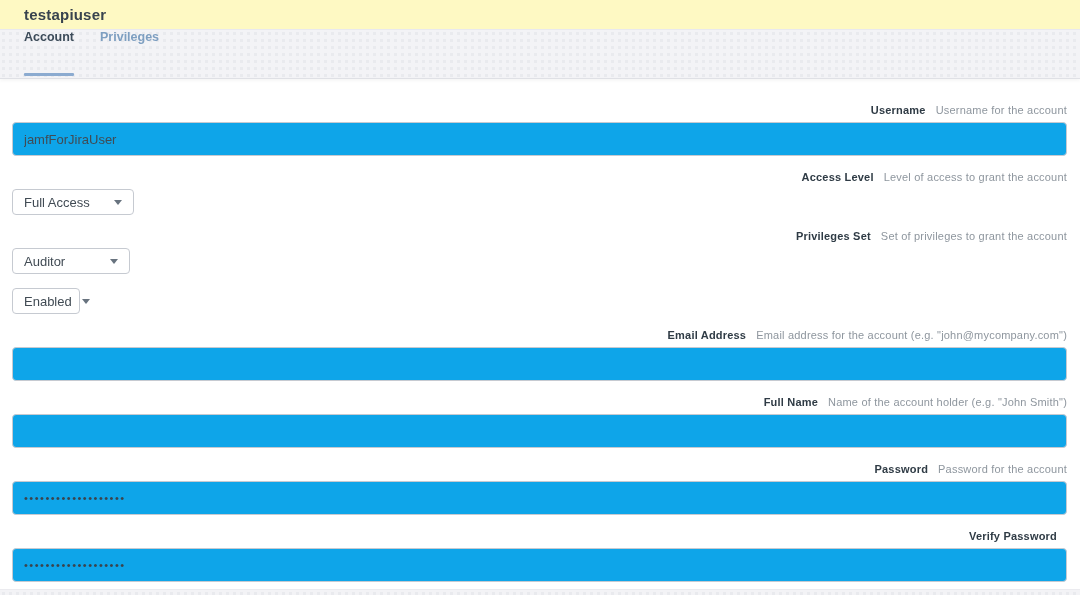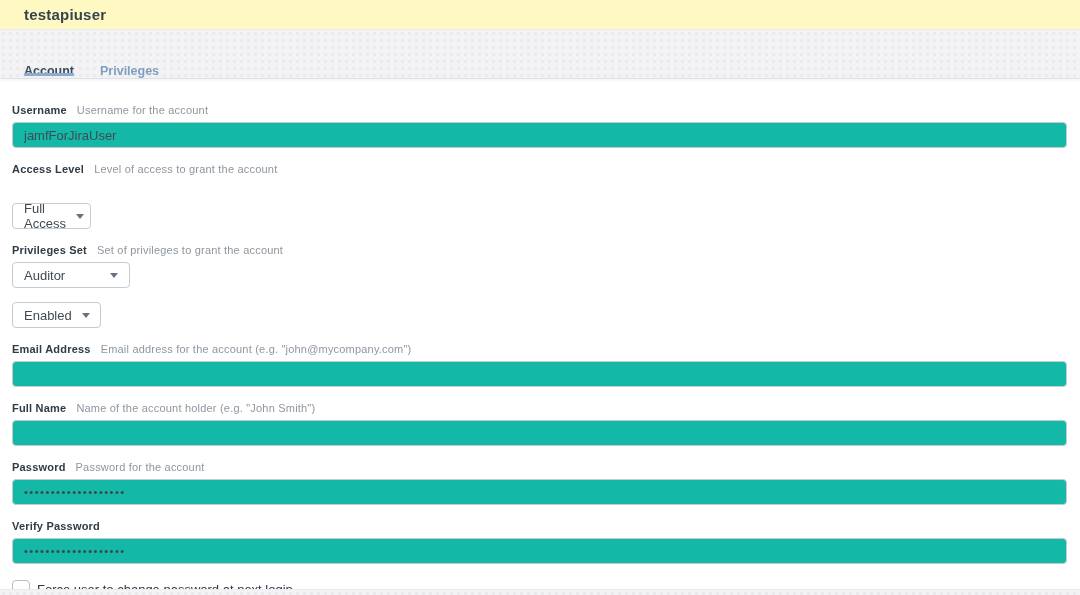--- a/index.html
+++ b/index.html
@@ -34,61 +34,61 @@
     background-image: radial-gradient(#e9eaee 1.5px, rgba(0,0,0,0) 1.6px);
     background-size: 7px 7px;
     border-bottom: 1px solid #dfe0e5;
     box-shadow: 0 2px 3px rgba(0,0,0,0.04);
     display: flex;
     align-items: stretch;
     padding-left: 24px;
   }
   .tab {
     display: flex;
-    align-items: flex-end;
+    align-items: flex-start;
     margin-right: 26px;
     position: relative;
     font-size: 12.5px;
     cursor: pointer;
   }
   .tab.active { color: #3c4b59; font-weight: bold; }
   .tab.inactive { color: #7e9fc1; font-weight: bold; }
   .tab.active::after {
     content: "";
     position: absolute;
     left: 0; right: 0; bottom: 2px;
     height: 3px;
     background: #8cabd0;
     border-radius: 1px;
   }
 
   
   .content { padding-top: 24px; }
   .field { margin: 0 13px 14px 12px; }
-  .field-head { margin-bottom: 6px; line-height: 12px; white-space: nowrap; }
+  .field-head { margin-bottom: 6px; line-height: 12px; white-space: nowrap; text-align: right; }
   .lbl {
     font-size: 11px;
     font-weight: bold;
     color: #2f3b45;
     margin-right: 10px;
     letter-spacing: .2px;
   }
   .help { font-size: 11px; color: #8e969e; letter-spacing: .2px; }
 
   .txt {
     display: block;
     width: 100%;
     height: 26px;
     border: 1px solid #c6cad1;
     border-radius: 4px;
-    background: #14b8a6;
+    background: #0ea5e9;
     font-family: "Liberation Sans", sans-serif;
     font-size: 13px;
     color: #414b54;
-    padding: 0 11px;
+    padding: 16px 11px;
     outline: none;
   }
   .pwd {
     font-size: 11px;
     letter-spacing: 1.5px;
     color: #3a444d;
   }
 
   .select-box {
     height: 26px;
@@ -96,23 +96,23 @@
     border-radius: 4px;
     background: #ffffff;
     display: inline-flex;
     align-items: center;
     justify-content: space-between;
     padding: 0 11px;
     font-size: 13px;
     color: #414b54;
     cursor: pointer;
   }
-  .w-access { width: 79px; margin-top: 22px; }
+  .w-access { width: 122px; }
   .w-priv   { width: 118px; }
-  .w-status { width: 89px; }
+  .w-status { width: 68px; }
   .tri {
     width: 0; height: 0;
     border-left: 4px solid rgba(0,0,0,0);
     border-right: 4px solid rgba(0,0,0,0);
     border-top: 5px solid #68737f;
     margin-left: 10px;
   }
 
   
   .checkbox-row {

